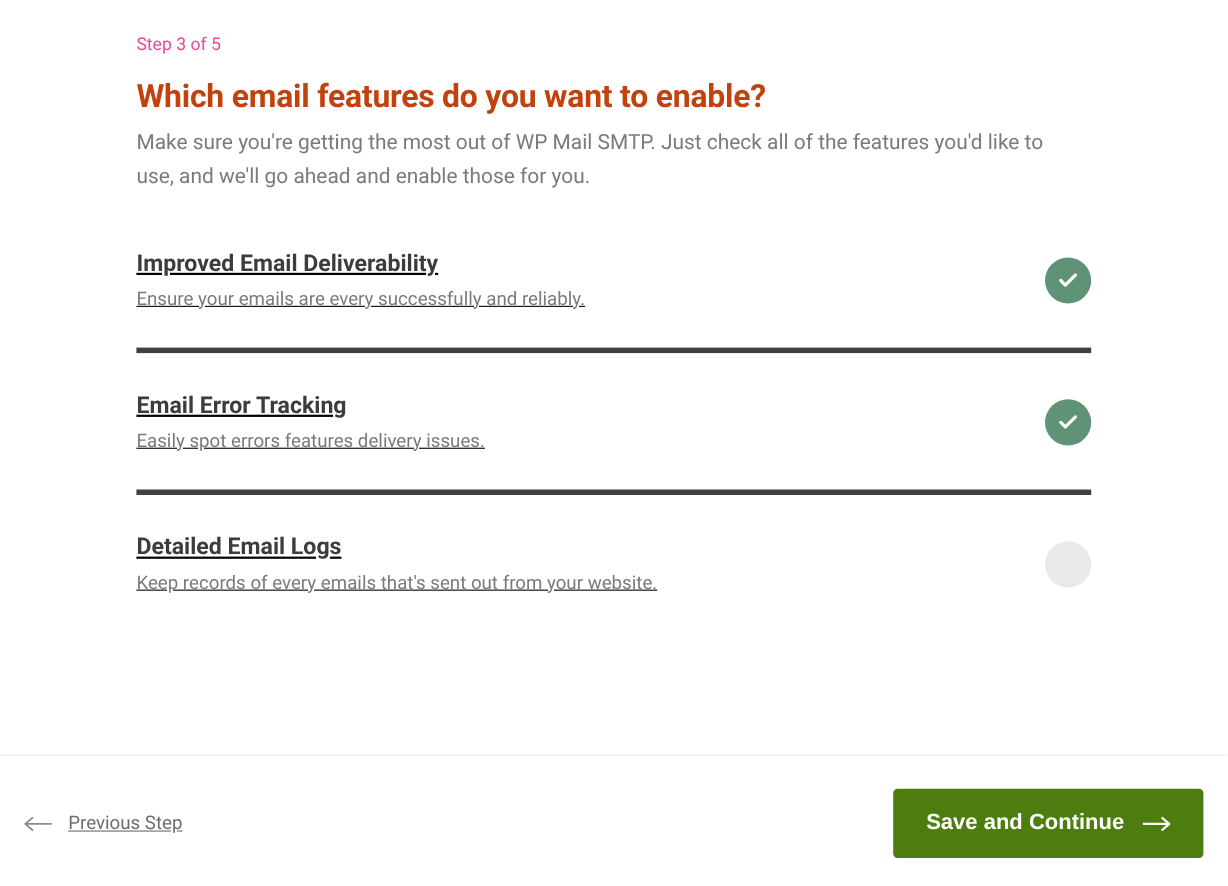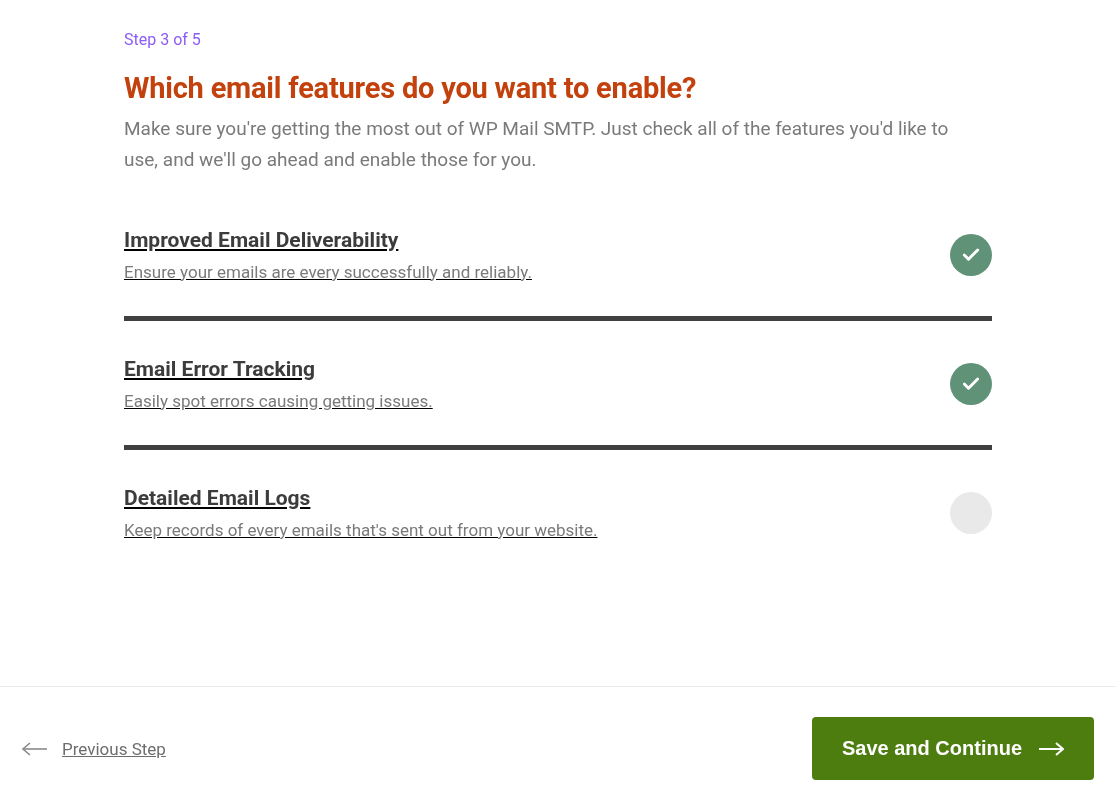--- a/index.html
+++ b/index.html
@@ -11,21 +11,21 @@
       font-family: -apple-system, BlinkMacSystemFont, "Segoe UI", Roboto, Helvetica, Arial, sans-serif;
       background: #ffffff;
       width: 1116px;
       height: 805px;
       position: relative;
     }
     .content {
       padding: 30px 124px 0 124px;
     }
     .step-label {
-      color: #8b5cf6;
+      color: #ec4899;
       font-size: 16px;
       margin-bottom: 22px;
     }
     .heading {
       color: #c2410c;
       font-size: 29px;
       font-weight: 700;
       margin-bottom: 8px;
       letter-spacing: -0.2px;
     }
@@ -149,21 +149,21 @@
       <div class="check-toggle checked">
         <svg viewBox="0 0 24 24" fill="none" stroke="#ffffff" stroke-width="3.5" stroke-linecap="round" stroke-linejoin="round">
             <polyline points="4 12 9 17 20 6"></polyline>
           </svg>
       </div>
     </div>
 
     <div class="feature-row">
       <div class="feature-text">
         <div class="feature-title">Email Error Tracking</div>
-        <div class="feature-desc">Easily spot errors causing getting issues.</div>
+        <div class="feature-desc">Easily spot errors features delivery issues.</div>
       </div>
       <div class="check-toggle checked">
         <svg viewBox="0 0 24 24" fill="none" stroke="#ffffff" stroke-width="3.5" stroke-linecap="round" stroke-linejoin="round">
             <polyline points="4 12 9 17 20 6"></polyline>
           </svg>
       </div>
     </div>
 
     <div class="feature-row">
       <div class="feature-text">

